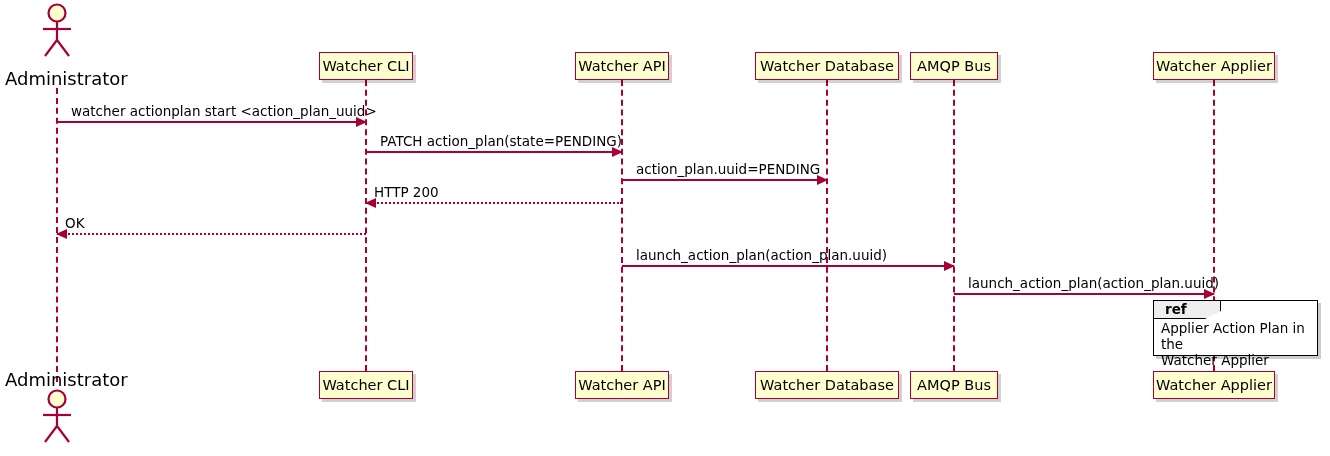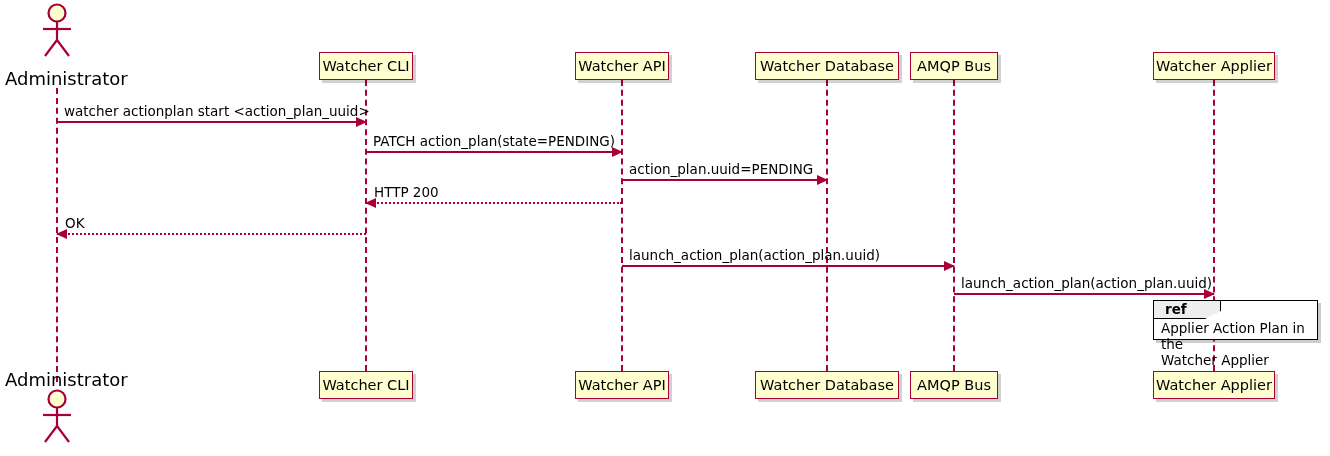--- a/index.html
+++ b/index.html
@@ -50,21 +50,21 @@
     position:absolute;top:-4.5px;width:0;height:0;
     border-top:5px solid transparent;
     border-bottom:5px solid transparent;
   }
   .msg.right .head{right:-1px;border-left:11px solid #A80036;}
   .msg.left  .head{left:-1px; border-right:11px solid #A80036;}
   .msg .label{
     position:absolute;bottom:3px;
     font-size:13.5px;color:#000000;white-space:nowrap;line-height:1;
   }
-  .msg.right .label{left:7px;}
+  .msg.right .label{left:14px;}
   .msg.left  .label{left:8px;}
 
   
   .reffrag{
     position:absolute;
     background:#FFFFFF;
     border:1.5px solid #000000;
     box-shadow:3px 3px 0 0 rgba(0,0,0,0.20);
     box-sizing:border-box;
   }
@@ -160,21 +160,21 @@
     <div class="head"></div>
     <div class="label">launch_action_plan(action_plan.uuid)</div>
   </div>
 
   <div class="msg right" style="left:954px;top:293px;width:260px;">
     <div class="line"></div>
     <div class="head"></div>
     <div class="label">launch_action_plan(action_plan.uuid)</div>
   </div>
 
-  <div class="reffrag" style="left:1153px;top:300px;width:165px;height:40px;">
+  <div class="reffrag" style="left:1153px;top:300px;width:165px;height:56px;">
     <div class="ref-tab">
       <span>ref</span>
     </div>
     <div class="ref-body">
       <div>Applier Action Plan in the</div>
       <div>Watcher Applier</div>
     </div>
   </div>
 
   <div class="pbox" style="left:319px;top:371px;width:94px;">

